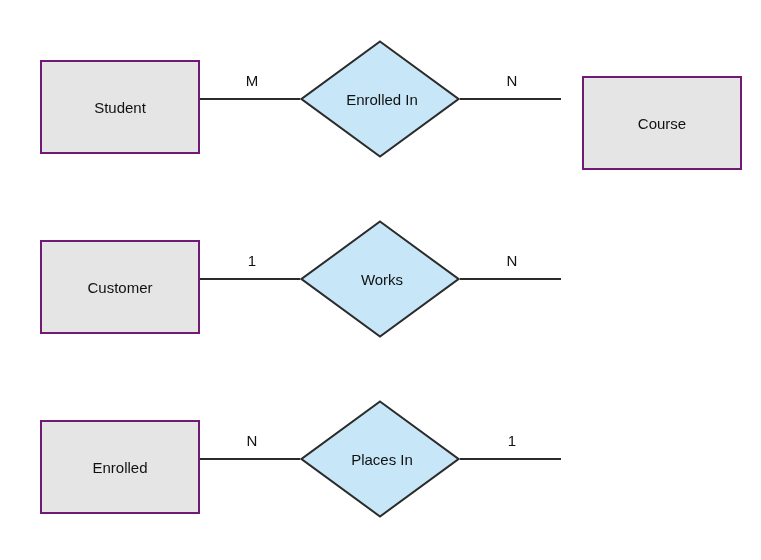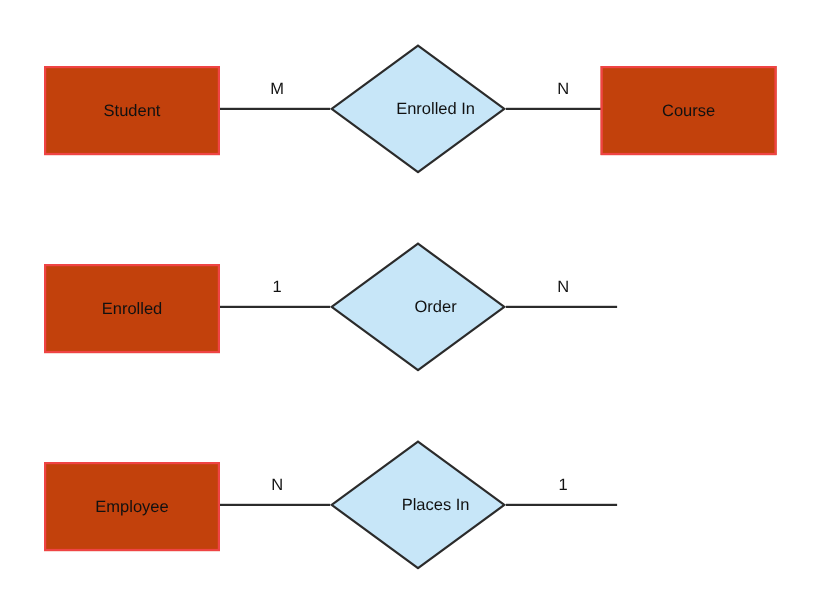--- a/index.html
+++ b/index.html
@@ -22,32 +22,32 @@
     height: 120px;
   }
   .row-1 { top: 40px; }
   .row-2 { top: 220px; }
   .row-3 { top: 400px; }
 
   .entity {
     position: absolute;
     top: 20px;
     width: 160px;
-    height: 81px;
+    height: 94px;
     box-sizing: border-box;
-    background: #c2410c;
-    border: 2px solid #ef4444;
+    background: #e5e5e5;
+    border: 2px solid #701a75;
     display: flex;
     align-items: center;
     justify-content: center;
     font-size: 15px;
     color: #111111;
   }
   .entity.left  { left: 40px; }
-  .entity.right { left: 546px; }
+  .entity.right { left: 582px; margin-top: 16px; }
 
   .connector {
     position: absolute;
     top: 58px;
     height: 2px;
     background: #2b2b2b;
   }
   .connector.left  { left: 200px; width: 100px; }
   .connector.right { left: 460px; width: 101px; }
 
@@ -71,21 +71,21 @@
     height: 118px;
   }
   .diamond-wrap svg {
     position: absolute;
     left: 0;
     top: 0;
     display: block;
   }
   .diamond-label {
     position: absolute;
-    left: 16px;
+    left: 2px;
     top: 0;
     width: 160px;
     height: 118px;
     display: flex;
     align-items: center;
     justify-content: center;
     font-size: 15px;
     color: #111111;
     white-space: nowrap;
   }
@@ -109,37 +109,37 @@
     </div>
     <div class="connector right"></div>
     <div class="cardinality right">N</div>
     <div class="entity right">
       <span>Course</span>
     </div>
   </div>
 
   <div class="er-row row-2">
     <div class="entity left">
-      <span>Enrolled</span>
+      <span>Customer</span>
     </div>
     <div class="connector left"></div>
     <div class="cardinality left">1</div>
     <div class="diamond-wrap">
       <svg width="160" height="118" viewBox="0 0 160 118">
         <polygon points="80,1.5 158.5,59 80,116.5 1.5,59" stroke="#2b2b2b" stroke-width="2" fill="#c7e6f8"></polygon>
       </svg>
-      <div class="diamond-label">Order</div>
+      <div class="diamond-label">Works</div>
     </div>
     <div class="connector right"></div>
     <div class="cardinality right">N</div>
   </div>
 
   <div class="er-row row-3">
     <div class="entity left">
-      <span>Employee</span>
+      <span>Enrolled</span>
     </div>
     <div class="connector left"></div>
     <div class="cardinality left">N</div>
     <div class="diamond-wrap">
       <svg width="160" height="118" viewBox="0 0 160 118">
         <polygon points="80,1.5 158.5,59 80,116.5 1.5,59" stroke="#2b2b2b" stroke-width="2" fill="#c7e6f8"></polygon>
       </svg>
       <div class="diamond-label">Places In</div>
     </div>
     <div class="connector right"></div>

